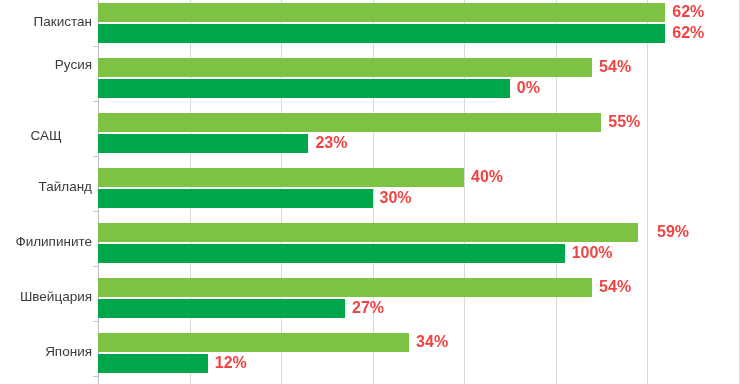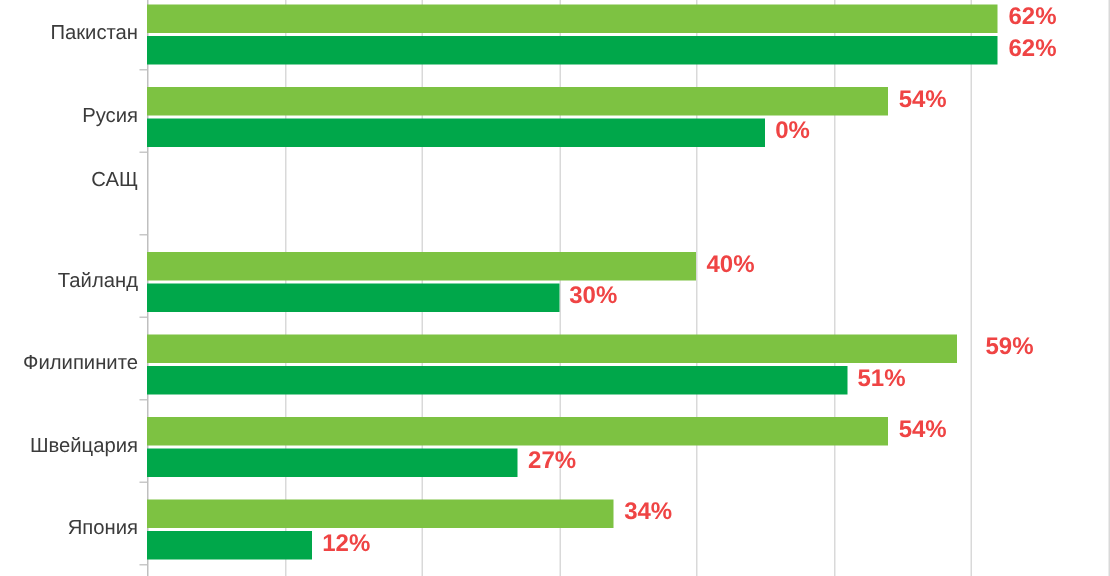--- a/index.html
+++ b/index.html
@@ -72,22 +72,22 @@
   .bar-value.series0{ top:2px; }
   .bar-value.series1{ top:23px; }
 </style>
 </head>
 <body>
 
 <div id="chart">
 
   <div id="labels">
       <div class="label-gutter" style="top: 14px;">Пакистан</div>
-      <div class="label-gutter" style="top: 69px;">Русия</div>
-      <div class="label-gutter" style="top: 112px;">САЩ</div>
+      <div class="label-gutter" style="top: 57px;">Русия</div>
+      <div class="label-gutter" style="top: 128px; text-align: center;">САЩ</div>
       <div class="label-gutter" style="top: 179px;">Тайланд</div>
       <div class="label-gutter" style="top: 234px;">Филипините</div>
       <div class="label-gutter" style="top: 289px;">Швейцария</div>
       <div class="label-gutter" style="top: 344px;">Япония</div>
     </div>
 
   <div id="plot">
     <div class="axisline"></div>
   <div class="gridline" style="left: 91.5px;"></div>
       <div class="gridline" style="left: 183px;"></div>
@@ -104,33 +104,39 @@
         <div class="bar-value series1" style="left: 574.3px;">62%</div>
       </div>
       <div class="tick" style="top: 101px;"></div>
       <div class="row" style="top: 55px;">
         <div class="bar series0" style="width: 494.1px; background: rgb(125, 194, 66);"></div>
         <div class="bar-value series0" style="left: 501.1px;">54%</div>
         <div class="bar series1" style="width: 411.75px; background: rgb(0, 167, 74);"></div>
         <div class="bar-value series1" style="left: 418.75px;">0%</div>
       </div>
       <div class="tick" style="top: 156px;"></div>
+      <div class="row" style="top: 110px;">
+        <div class="bar series0" style="width: 503.25px; background: rgb(125, 194, 66);"></div>
+        <div class="bar-value series0" style="left: 510.25px;">55%</div>
+        <div class="bar series1" style="width: 210.45px; background: rgb(0, 167, 74);"></div>
+        <div class="bar-value series1" style="left: 217.45px;">23%</div>
+      </div>
       <div class="tick" style="top: 211px;"></div>
       <div class="row" style="top: 165px; text-align: center;">
         <div class="bar series0" style="width: 366px; background: rgb(125, 194, 66);"></div>
         <div class="bar-value series0" style="left: 373px;">40%</div>
         <div class="bar series1" style="width: 274.5px; background: rgb(0, 167, 74);"></div>
         <div class="bar-value series1" style="left: 281.5px;">30%</div>
       </div>
       <div class="tick" style="top: 266px;"></div>
       <div class="row" style="top: 220px;">
         <div class="bar series0" style="width: 539.85px; background: rgb(125, 194, 66);"></div>
         <div class="bar-value series0" style="left: 559px;">59%</div>
         <div class="bar series1" style="width: 466.65px; background: rgb(0, 167, 74);"></div>
-        <div class="bar-value series1" style="left: 473.65px;">51%</div>
+        <div class="bar-value series1" style="left: 473.65px;">100%</div>
       </div>
       <div class="tick" style="top: 321px;"></div>
       <div class="row" style="top: 275px;">
         <div class="bar series0" style="width: 494.1px; background: rgb(125, 194, 66);"></div>
         <div class="bar-value series0" style="left: 501.1px;">54%</div>
         <div class="bar series1" style="width: 247.05px; background: rgb(0, 167, 74);"></div>
         <div class="bar-value series1" style="left: 254.05px;">27%</div>
       </div>
       <div class="tick" style="top: 376px;"></div>
       <div class="row" style="top: 330px;">

